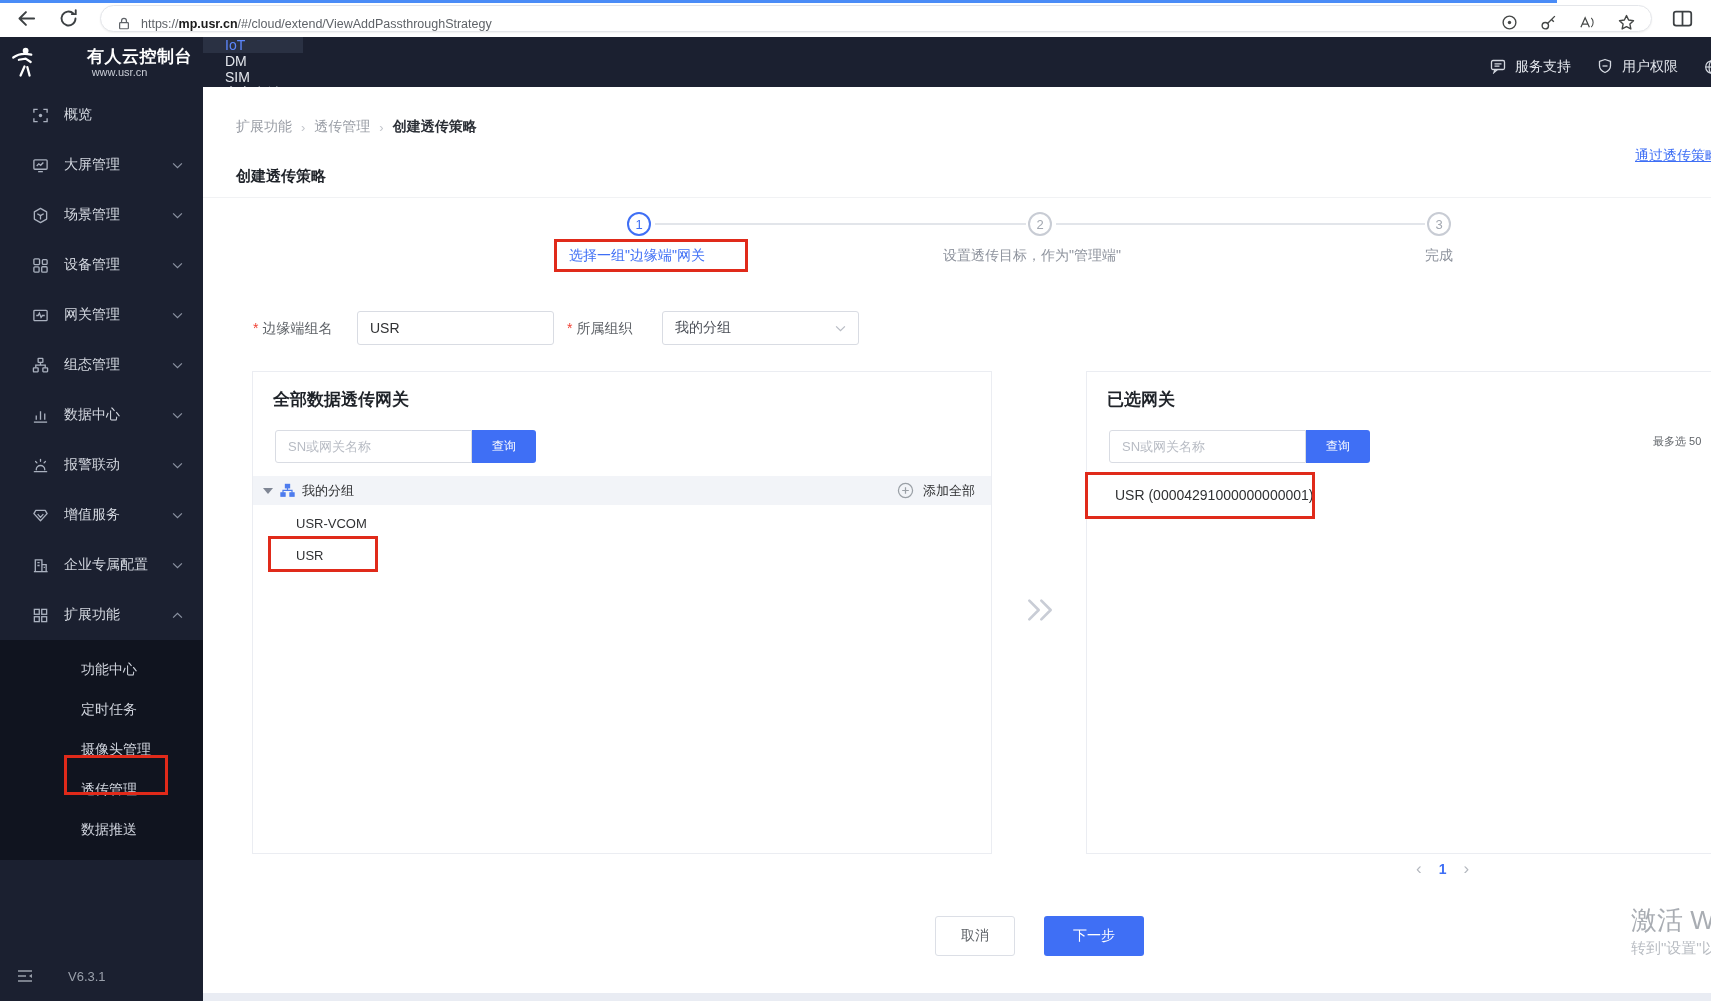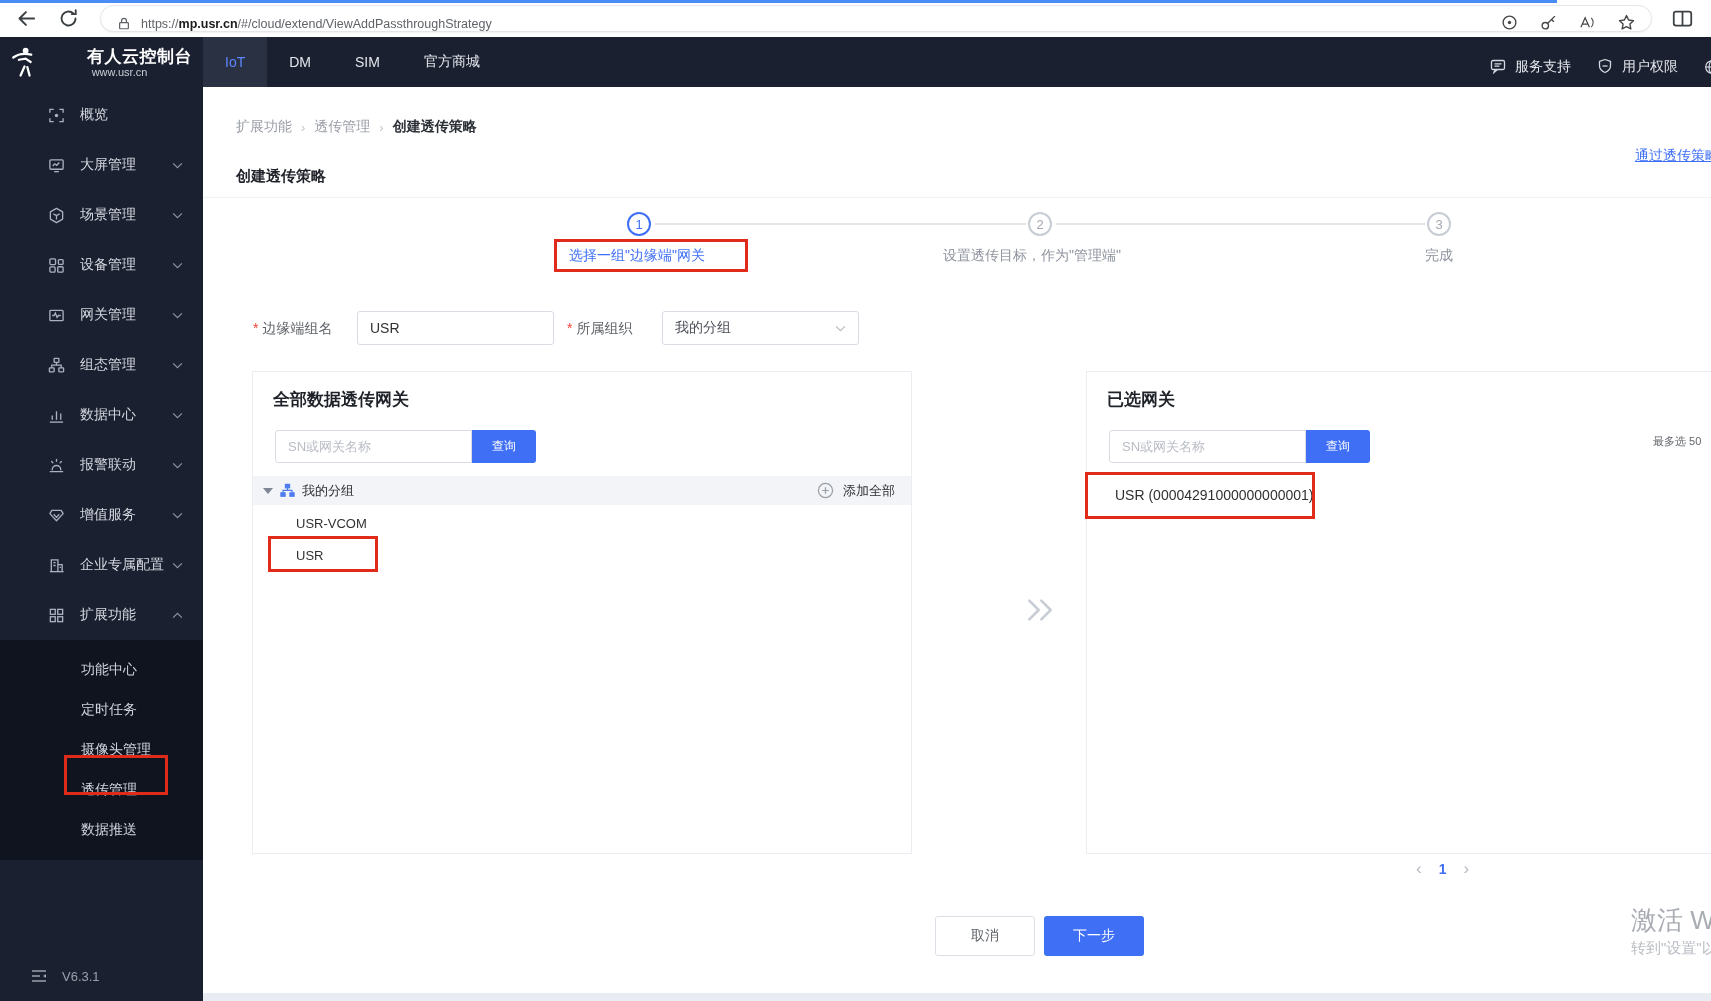--- a/index.html
+++ b/index.html
@@ -18,35 +18,35 @@
   .urltext { font-size:12.5px; color:#5f6368; margin-left:10px; white-space:nowrap; }
   .urltext b { color:#1b1b1b; font-weight:bold; }
   .pillicons { margin-left:auto; display:flex; gap:22px; align-items:center; }
   .pillicons svg { width:17px; height:17px; color:#444746; }
 
   
   .appheader { position:absolute; left:0; top:37px; width:1711px; height:50px; background:#1b2030; overflow:hidden; }
   .logo { position:absolute; left:0; top:0; width:203px; height:50px; display:flex; align-items:center; justify-content:center; gap:9px; }
   .logo-title { color:#fff; font-size:17px; font-weight:bold; letter-spacing:.5px; line-height:19px;margin-left:40px; }
   .logo-sub { color:#c9cdd6; font-size:11px; text-align:center; line-height:12px; }
-  .navtabs { position:absolute; left:203px; top:0; height:50px; display:flex; }
+  .navtabs { position:absolute; left:203px; top:0; height:50px; display:flex;flex-direction:column; }
   .navtab { height:50px; display:flex; align-items:center; padding:0 22px; color:#e3e6ec; font-size:14px; cursor:pointer; }
   .navtab.active { background:#2a3143; color:#5d88ff; }
   .hdr-right { position:absolute; left:1490px; top:0; height:50px; display:flex; gap:26px; align-items:center; white-space:nowrap; }
   .hdr-item { display:flex; gap:9px; color:#e3e6ec; font-size:14px; cursor:pointer;margin-top:10px; }
   .hdr-item svg { width:16px; height:16px; color:#d4d8e0; }
 
   
   .sidebar { position:absolute; left:0; top:87px; width:203px; height:914px; background:#1b2030; }
-  .side-item { height:50px; display:flex; align-items:center; padding:0 20px 0 48px; color:#d3d7df; font-size:14px; cursor:pointer; }
+  .side-item { height:50px; display:flex; align-items:center; padding:0 20px 0 32px; color:#d3d7df; font-size:14px; cursor:pointer; }
   .side-item .sicon { width:17px; height:17px; margin-right:15px; color:#aab1bf; flex:none; }
   .side-item .chev { margin-left:auto; color:#8b92a1; }
   .submenu { background:#10141f; padding:10px 0; }
   .sub-item { height:40px; display:flex; align-items:center; padding-left:81px; color:#cfd3dc; font-size:14px; cursor:pointer; }
-  .side-bottom { position:absolute; left:0; bottom:8px; width:203px; height:34px; display:flex; align-items:center; padding-left:30px; gap:14px; }
+  .side-bottom { position:absolute; left:0; bottom:8px; width:203px; height:34px; display:flex; align-items:center; padding-left:16px; gap:34px; }
   .version { color:#9aa0ab; font-size:13px; }
   .chevsvg { width:11px; height:7px; }
 
   
   .main { position:absolute; left:203px; top:87px; width:1508px; height:914px; background:#fff; overflow:hidden; }
   .breadcrumb { position:absolute; left:33px; top:31px; display:flex; gap:9px; font-size:14px; color:#9a9ea6; align-items:center; }
   .breadcrumb .bc-last { color:#2b2f36; font-weight:bold; }
   .bc-sep { color:#c3c6cc; font-size:13px; }
   .toplink { position:absolute; left:1432px; top:60px; font-size:14px; color:#3f6ff5; text-decoration:underline; white-space:nowrap; cursor:pointer; }
   .pagetitle { position:absolute; left:33px; top:80px; font-size:15px; font-weight:bold; color:#1f2329; }
@@ -97,21 +97,21 @@
             padding-left:28px; font-size:14px; color:#303133; }
 
   .transfer { position:absolute; left:821px; top:507px; width:32px; height:32px; color:#c9cdd6; cursor:pointer; }
 
   
   .pager { position:absolute; left:1213px; top:772px; display:flex; align-items:center; gap:17px; }
   .pgarrow { font-size:17px; color:#b4b8bf; cursor:pointer; line-height:20px; }
   .pgcur { font-size:14px; color:#3f6ff5; font-weight:bold; cursor:pointer; }
 
   
-  .btn-cancel { position:absolute; left:732px; top:829px; width:100px; height:40px; background:#fff;
+  .btn-cancel { position:absolute; left:732px; top:829px; width:80px; height:40px; background:#fff;
                 border:1px solid #dcdfe6; border-radius:3px; font-size:14px; color:#5f6368; cursor:pointer;
                 font-family:"Liberation Sans","DejaVu Sans",sans-serif; }
   .btn-next { position:absolute; left:841px; top:829px; width:100px; height:40px; background:#3f6ff5;
               border:none; border-radius:3px; font-size:14px; color:#fff; cursor:pointer;
               font-family:"Liberation Sans","DejaVu Sans",sans-serif; }
 
   
   .wm1 { position:absolute; left:1428px; top:816px; font-size:26px; color:#a9adb3; white-space:nowrap; }
   .wm2 { position:absolute; left:1428px; top:852px; font-size:15px; color:#b9bdc3; white-space:nowrap; }
 
@@ -379,21 +379,21 @@
   <div class="formlabel" style="left:50px"><span class="req">*</span><span>边缘端组名</span></div>
   <input class="tinput" style="left: 154px;" readonly="" value="USR">
   <div class="formlabel" style="left:364px"><span class="req">*</span><span>所属组织</span></div>
   <div class="selectbox" style="left:459px">
     <span>我的分组</span>
     <svg class="chev chevsvg" viewBox="0 0 12 8" fill="none" stroke="currentColor" stroke-width="1.4">
         <path d="M1 1.5l5 5 5-5"></path>
       </svg>
   </div>
 
-  <div class="panel" style="left:49px; width:660px;">
+  <div class="panel" style="left:49px; width:740px;">
     <div class="panel-title">全部数据透传网关</div>
     <input class="searchinput" placeholder="SN或网关名称" style="">
     <button class="querybtn">查询</button>
     <div class="treerow">
       <span class="caret"></span>
       <svg class="orgicon" viewBox="0 0 16 15" fill="none" stroke="currentColor" stroke-width="1.3">
           <rect x="5.8" y="1" width="4.4" height="3.6" fill="currentColor"></rect>
           <rect x="1" y="10" width="4.4" height="3.6" fill="currentColor"></rect>
           <rect x="10.6" y="10" width="4.4" height="3.6" fill="currentColor"></rect>
           <path d="M8 4.6v2.8M3.2 10V7.4h9.6V10"></path>

